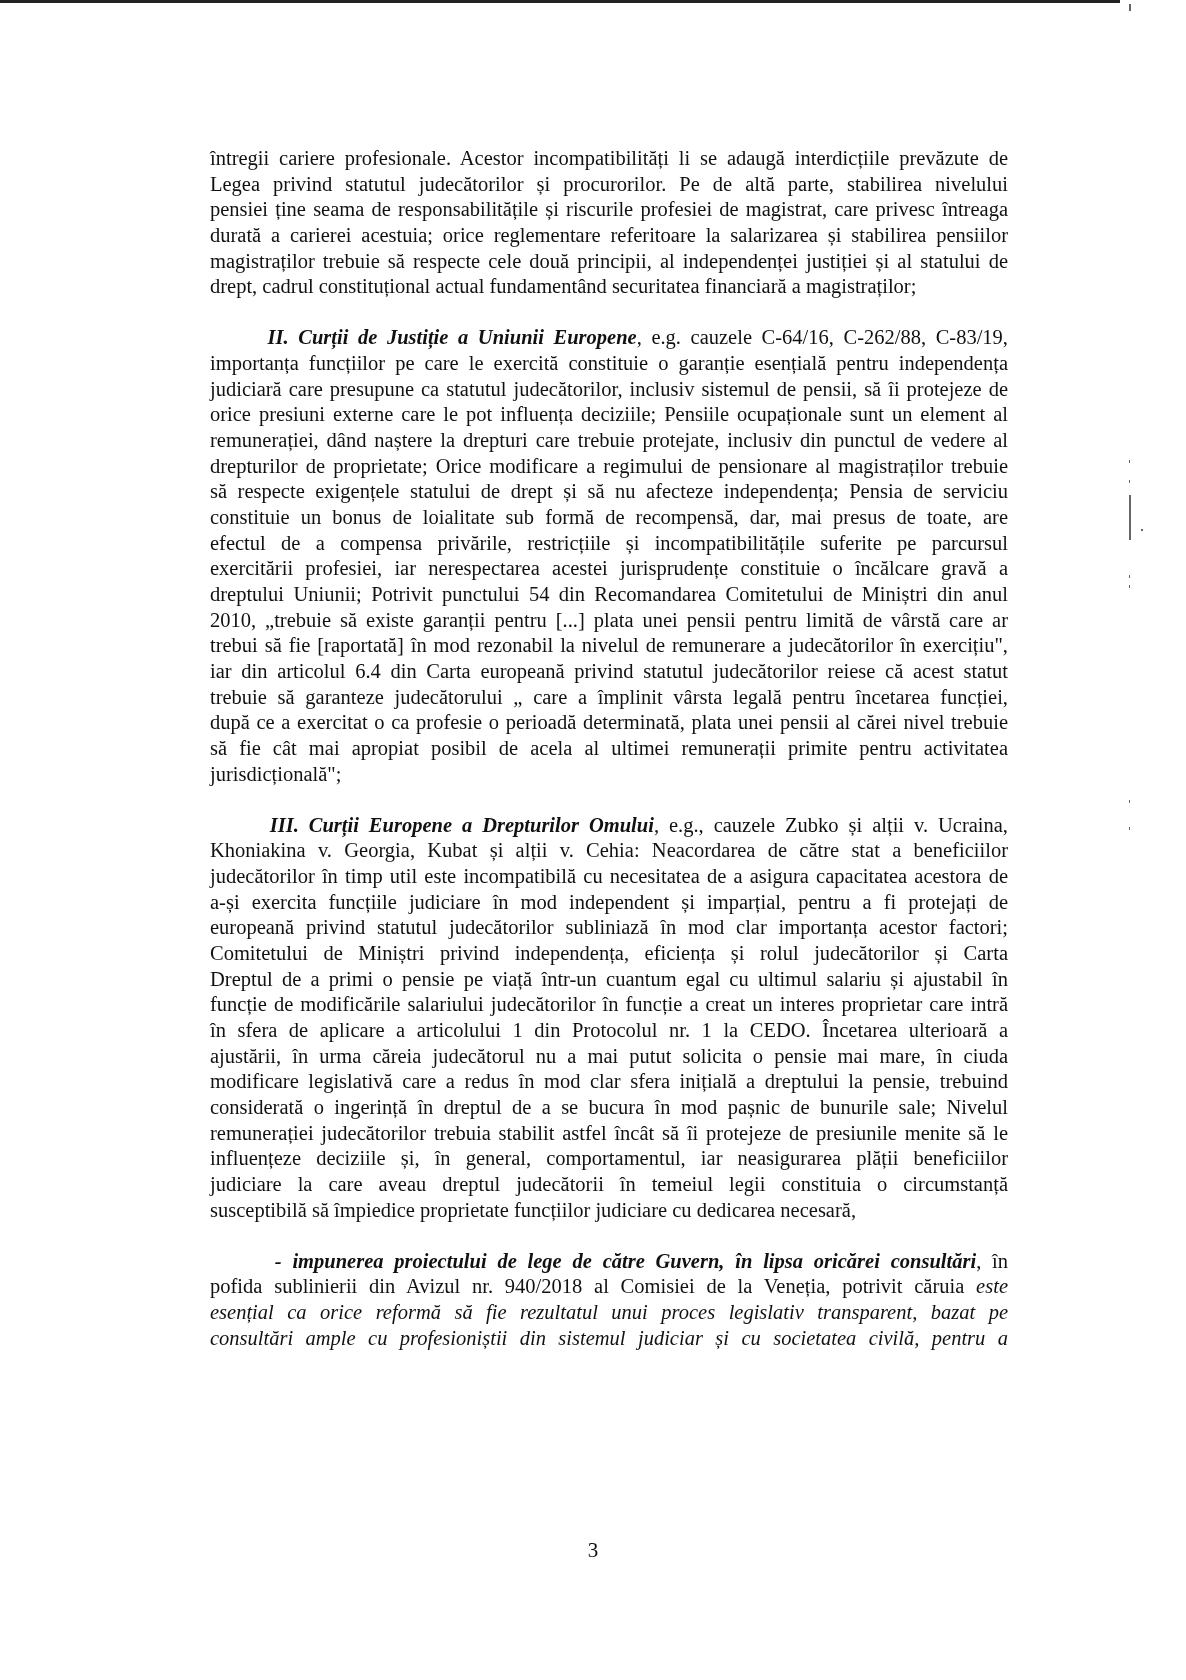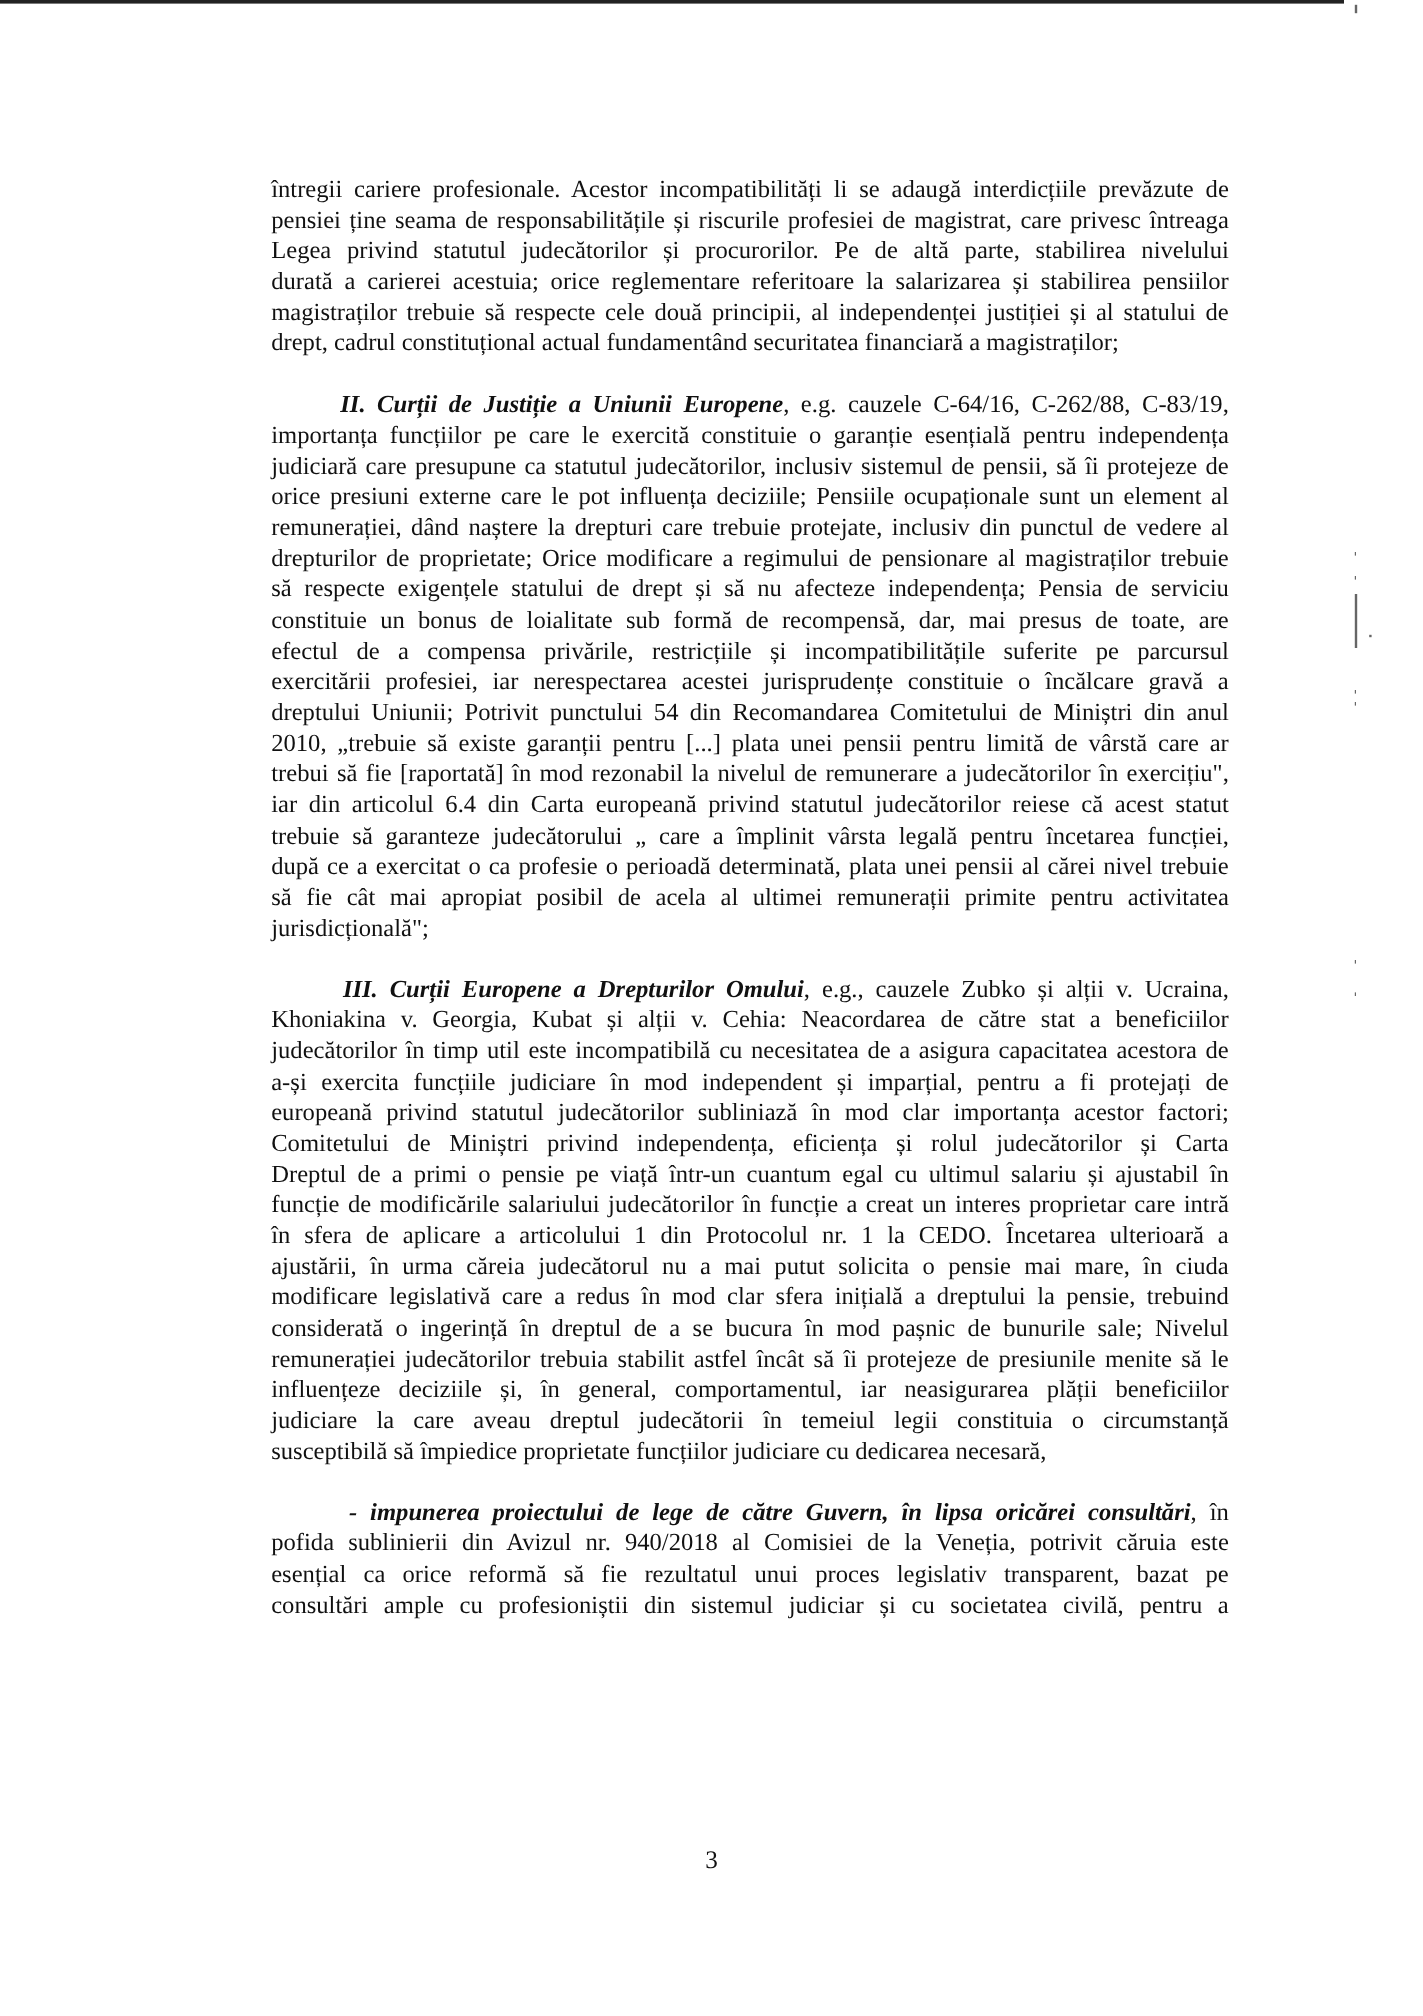--- a/index.html
+++ b/index.html
@@ -6,31 +6,31 @@
     body {
       width: 1186px; height: 1680px; position: relative; overflow: hidden;
       font-family: "Liberation Serif", "DejaVu Serif", serif;
       color: #111111;
     }
     .top-rule {
       position: absolute; left: 0; top: 0; width: 1120px; height: 3px; background: #222;
     }
     .margin-mark { position: absolute; background: #666; }
     .page-body {
-      position: absolute; left: 210px; top: 146px; width: 798px; margin-left: 16px;
+      position: absolute; left: 210px; top: 146px; width: 798px;
     }
     .line {
       height: 25.7px; line-height: 25.7px; font-size: 20.5px;
       text-align: justify; text-align-last: justify; white-space: nowrap;
       overflow: visible;
     }
     .line.last { text-align-last: left; }
     .gap { height: 25px; }
     .bold { font-weight: bold; font-style: italic; }
-    .italic { }
+    .italic { font-style: italic; }
     .page-number {
       position: absolute; top: 1538px; left: 0; width: 1186px; text-align: center;
       font-size: 21px;
     }
     .line span { white-space: pre; }
   </style>
 </head>
 <body>
 
 <div class="top-rule"></div>
@@ -41,22 +41,22 @@
 <div class="margin-mark" style="left:1141px;top:529px;width:2px;height:2px;"></div>
 <div class="margin-mark" style="left:1129px;top:575px;width:1px;height:3px;"></div>
 <div class="margin-mark" style="left:1129px;top:585px;width:1px;height:3px;"></div>
 <div class="margin-mark" style="left:1129px;top:800px;width:1px;height:3px;"></div>
 <div class="margin-mark" style="left:1129px;top:827px;width:1px;height:3px;"></div>
 
 <div class="page-body">
 
   <div>
     <div class="line">întregii cariere profesionale. Acestor incompatibilități li se adaugă interdicțiile prevăzute de</div>
+    <div class="line">Legea privind statutul judecătorilor și procurorilor. Pe de altă parte, stabilirea nivelului</div>
     <div class="line">pensiei ține seama de responsabilitățile și riscurile profesiei de magistrat, care privesc întreaga</div>
-    <div class="line">Legea privind statutul judecătorilor și procurorilor. Pe de altă parte, stabilirea nivelului</div>
     <div class="line">durată a carierei acestuia; orice reglementare referitoare la salarizarea și stabilirea pensiilor</div>
     <div class="line">magistraților trebuie să respecte cele două principii, al independenței justiției și al statului de</div>
     <div class="line last">drept, cadrul constituțional actual fundamentând securitatea financiară a magistraților;</div>
   </div>
 
   <div class="gap"></div>
 
   <div>
     <div class="line" style="padding-left:0;">
       <span style="display:inline-block;width:0;"></span><span>      </span><span class="bold">II. Curții de Justiție a Uniunii Europene</span><span>, e.g. cauzele C-64/16, C-262/88, C-83/19,</span>

